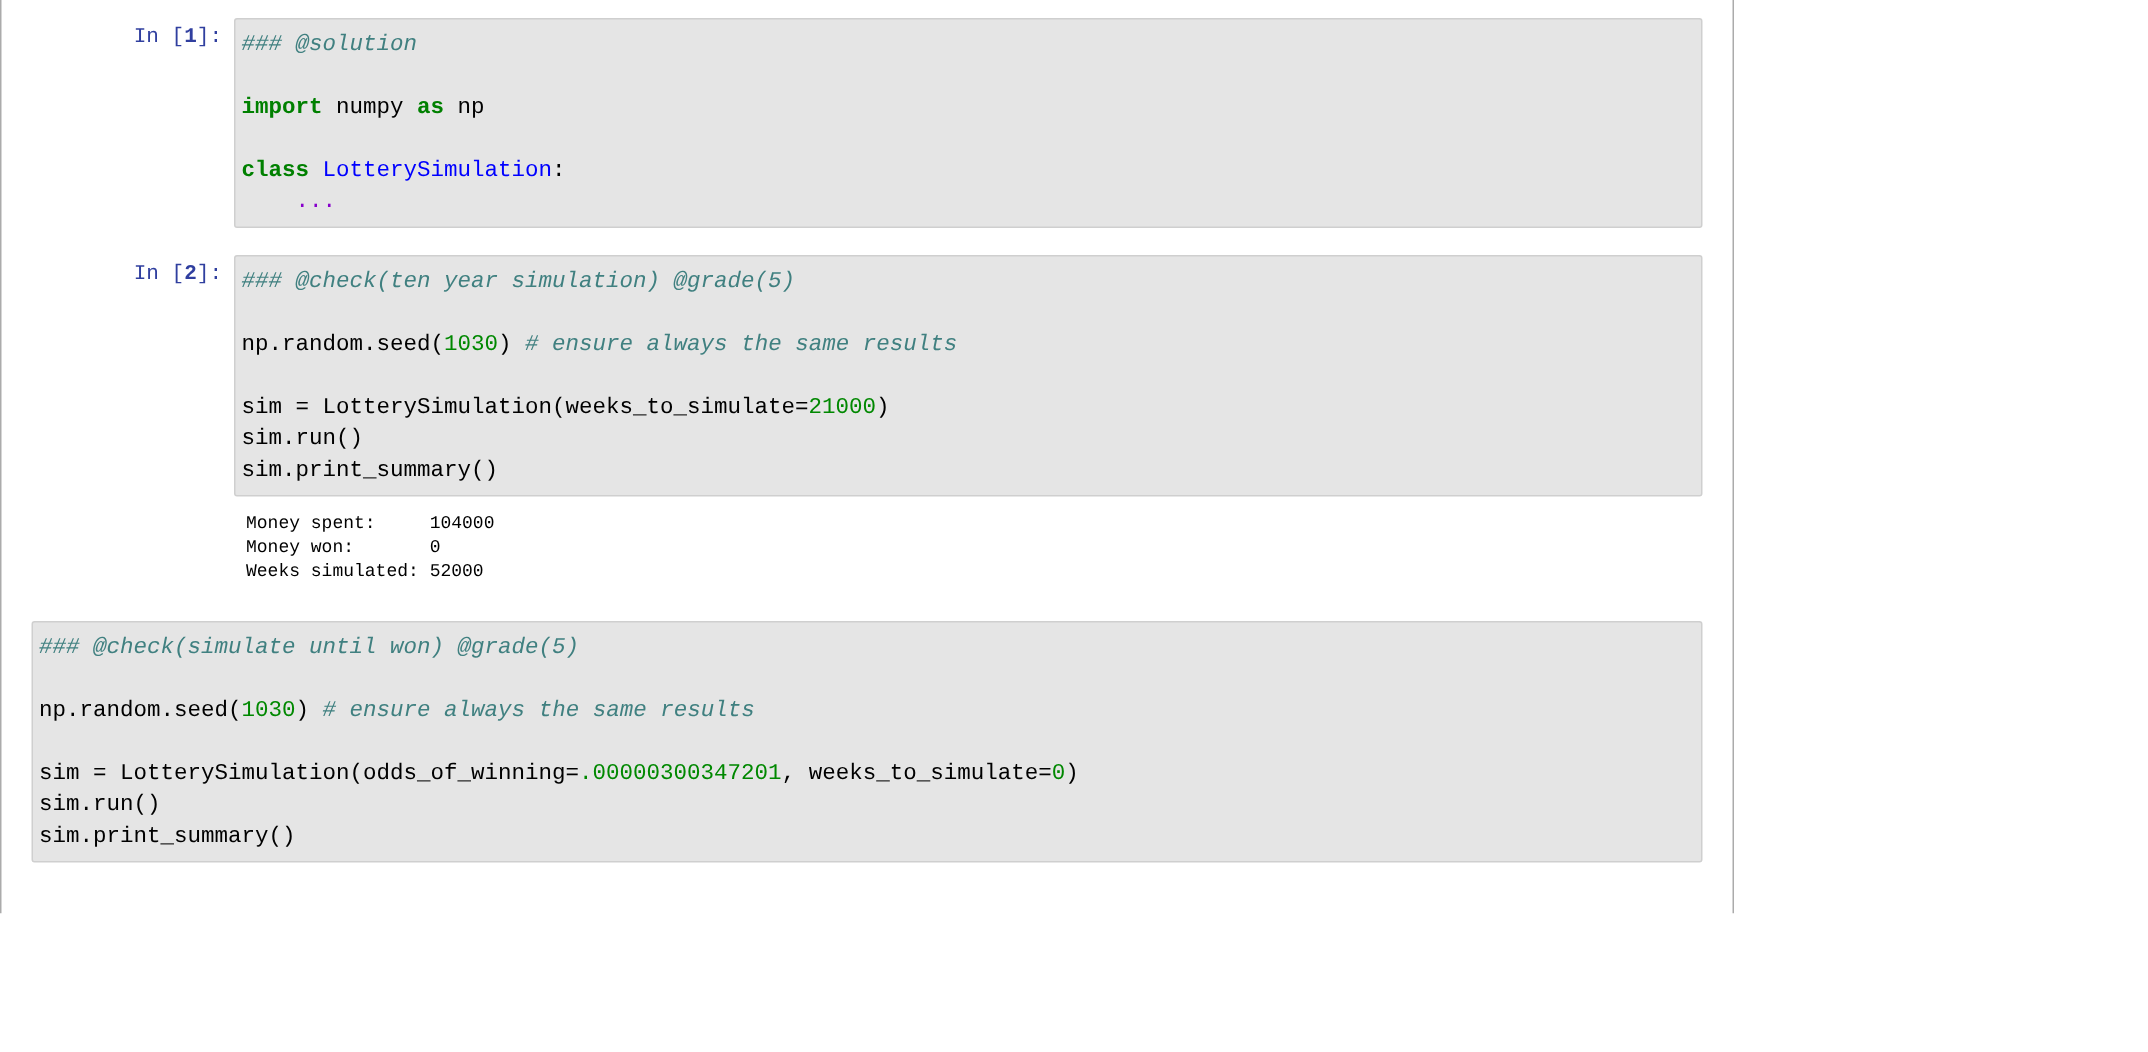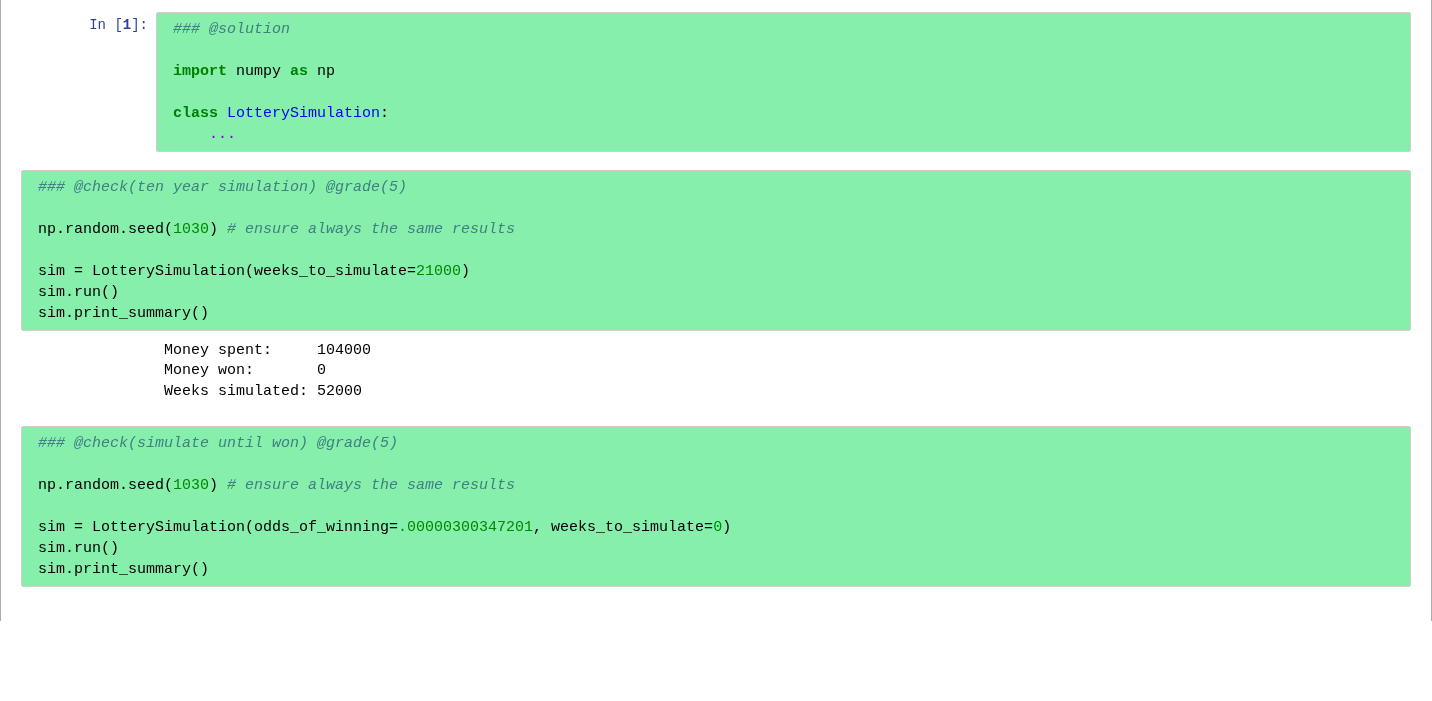--- a/index.html
+++ b/index.html
@@ -9,21 +9,21 @@
     font-family: "Helvetica Neue", Helvetica, Arial, sans-serif;
     background: #fff;
     font-size: 14px;
     color: #000;
   }
   .notebook-container {
     padding: 8px 0 30px 0;
     border-left: 1px solid #ababab;
     border-right: 1px solid #ababab;
     margin: 0;
-    width: 1432px;
+    width: 1156px;
   }
   .cell {
     display: flex;
     margin: 4px 20px 4px 20px;
     padding: 0;
   }
   .prompt-col {
     flex: 0 0 135px;
     padding: 5px 8px 5px 0;
     text-align: right;
@@ -32,31 +32,31 @@
   }
   .in-prompt { color: #303F9F; }
   .in-prompt .num { font-weight: bold; }
   .content-col {
     flex: 1;
     min-width: 0;
   }
   .input-area {
     border: 1px solid #cfcfcf;
     border-radius: 2px;
-    background: #86efac;
-    padding: 6px 16px;
+    background: #e5e5e5;
+    padding: 6px 4px;
     font-family: Consolas, Monaco, "Courier New", monospace;
     font-size: 15px;
     line-height: 1.4;
     white-space: pre;
   }
   .output-area {
     padding: 6px 8px;
     font-family: Consolas, Monaco, "Courier New", monospace;
-    font-size: 15px;
+    font-size: 12px;
     line-height: 1.35;
     white-space: pre;
     color: #000;
   }
   .cell-gap { height: 10px; }
   .tok-cm { color: #408080; font-style: italic; }
   .tok-kw { color: #008000; font-weight: bold; }
   .tok-kn { color: #008000; font-weight: bold; }
   .tok-cls { color: #0000FF; }
   .tok-num { color: #008800; }
@@ -75,20 +75,21 @@
 <span class="tok-kn">import</span><span> numpy </span><span class="tok-kn">as</span><span> np</span>
 <span></span>
 <span class="tok-kw">class</span><span> </span><span class="tok-cls">LotterySimulation</span><span>:</span>
 <span>    </span><span class="tok-dots">...</span></div>
     </div>
   </div>
 
   <div class="cell-gap"></div>
 
   <div class="cell">
+    <div class="prompt-col in-prompt"><span>In [</span><span class="num">2</span><span>]:</span></div>
     <div class="content-col">
       <div class="input-area"><span class="tok-cm">### @check(ten year simulation) @grade(5)</span>
 <span></span>
 <span>np.random.seed(</span><span class="tok-num">1030</span><span>) </span><span class="tok-cm"># ensure always the same results</span>
 <span></span>
 <span>sim = LotterySimulation(weeks_to_simulate=</span><span class="tok-num">21000</span><span>)</span>
 <span>sim.run()</span>
 <span>sim.print_summary()</span></div>
     </div>
   </div>

